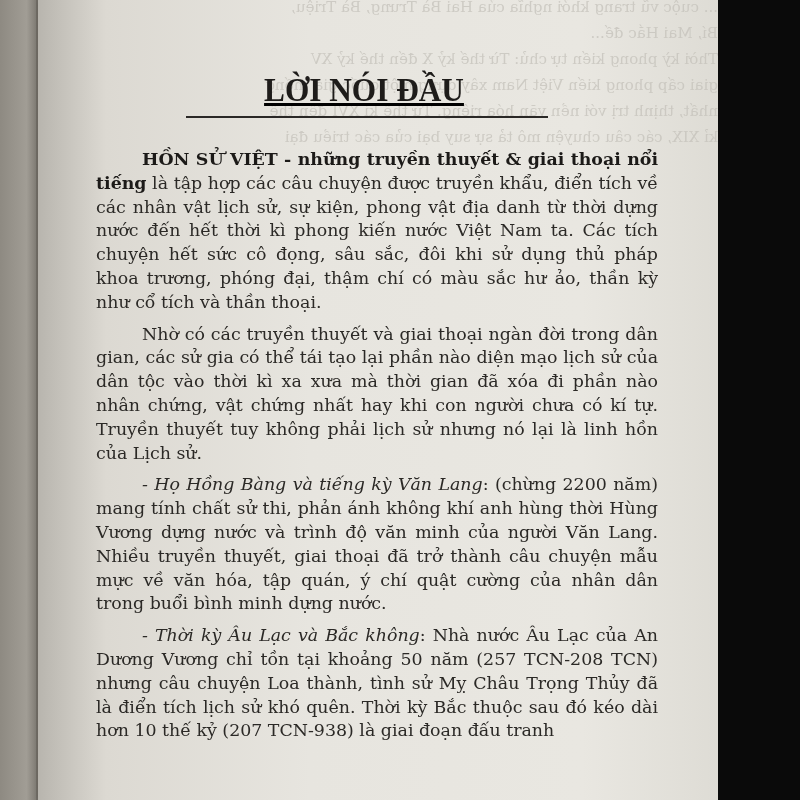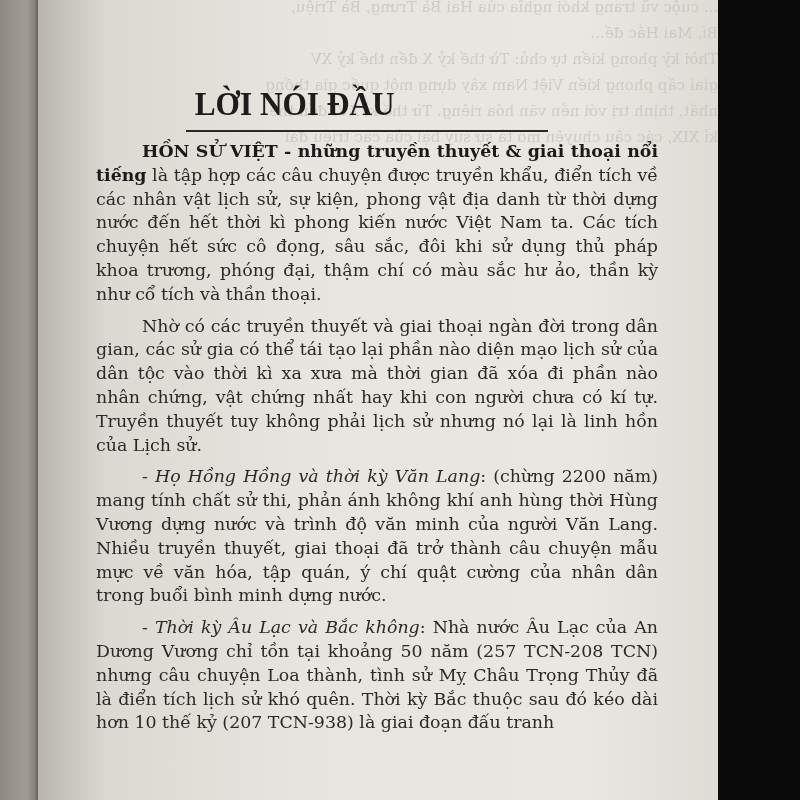--- a/index.html
+++ b/index.html
@@ -20,36 +20,36 @@
     position:absolute; left:38px; top:0; width:680px; height:800px;
     background: linear-gradient(90deg, #b8b5ae 0%, #dcd9d2 10%, #e7e5df 40%, #e9e7e1 80%, #dedcd5 100%);
     box-shadow: 2px 0 4px rgba(0,0,0,0.5);
   }
   .ghost {
     position:absolute; left:470px; top:-6px; width:210px;
     color:#c3c0b9; font-size:15px; line-height:26px; font-family:"DejaVu Serif", serif;
     transform: scaleX(-1); opacity:0.7; white-space:nowrap;
   }
   .title-wrap {
-    position:absolute; left:180px; top:84px; width:368px; text-align:left;
+    position:absolute; left:180px; top:70px; width:368px; text-align:center;text-decoration:underline;
   }
   .title {
     font-family: "Liberation Serif", serif; font-weight:bold;
     font-size:34px; color:#1e1c1a; letter-spacing:0px; line-height:40px;
     transform: scaleX(0.92);
   }
   .title-rule {
     height:2px; background:#2a2826; margin-top:6px; width:362px; margin-left:6px;
   }
   .body-text {
     position:absolute; left:96px; top:140px; width:562px;
     font-family:"DejaVu Serif", serif; font-size:17.4px; line-height:23.8px;
     color:#2b2926; text-align:justify;
   }
-  .body-text p { margin:0 0 8px 0; text-indent:46px; }
+  .body-text p { margin:8px 0 8px 0; text-indent:46px; }
   .body-text b { font-weight:bold; color:#1c1a18; }
   .body-text i { font-style:italic; }
   .right-dark {
     position:absolute; left:718px; top:0; width:82px; height:800px;
     background:#0a0a0a;
   }
 </style>
 </head>
 <body>
 
@@ -68,17 +68,17 @@
 </div>
 
 <div class="title-wrap">
   <div class="title">LỜI NÓI ĐẦU</div>
   <div class="title-rule"></div>
 </div>
 
 <div class="body-text">
   <p><b>HỒN SỬ VIỆT - những truyền thuyết &amp; giai thoại nổi tiếng</b><span> là tập hợp các câu chuyện được truyền khẩu, điển tích về các nhân vật lịch sử, sự kiện, phong vật địa danh từ thời dựng nước đến hết thời kì phong kiến nước Việt Nam ta. Các tích chuyện hết sức cô đọng, sâu sắc, đôi khi sử dụng thủ pháp khoa trương, phóng đại, thậm chí có màu sắc hư ảo, thần kỳ như cổ tích và thần thoại.</span></p>
   <p><span>Nhờ có các truyền thuyết và giai thoại ngàn đời trong dân gian, các sử gia có thể tái tạo lại phần nào diện mạo lịch sử của dân tộc vào thời kì xa xưa mà thời gian đã xóa đi phần nào nhân chứng, vật chứng nhất hay khi con người chưa có kí tự. Truyền thuyết tuy không phải lịch sử nhưng nó lại là linh hồn của Lịch sử.</span></p>
-  <p><i>- Họ Hồng Hồng và thời kỳ Văn Lang</i><span>: (chừng 2200 năm) mang tính chất sử thi, phản ánh không khí anh hùng thời Hùng Vương dựng nước và trình độ văn minh của người Văn Lang. Nhiều truyền thuyết, giai thoại đã trở thành câu chuyện mẫu mực về văn hóa, tập quán, ý chí quật cường của nhân dân trong buổi bình minh dựng nước.</span></p>
+  <p><i>- Họ Hồng Bàng và tiếng kỳ Văn Lang</i><span>: (chừng 2200 năm) mang tính chất sử thi, phản ánh không khí anh hùng thời Hùng Vương dựng nước và trình độ văn minh của người Văn Lang. Nhiều truyền thuyết, giai thoại đã trở thành câu chuyện mẫu mực về văn hóa, tập quán, ý chí quật cường của nhân dân trong buổi bình minh dựng nước.</span></p>
   <p><i>- Thời kỳ Âu Lạc và Bắc không</i><span>: Nhà nước Âu Lạc của An Dương Vương chỉ tồn tại khoảng 50 năm (257 TCN-208 TCN) nhưng câu chuyện Loa thành, tình sử Mỵ Châu Trọng Thủy đã là điển tích lịch sử khó quên. Thời kỳ Bắc thuộc sau đó kéo dài hơn 10 thế kỷ (207 TCN-938) là giai đoạn đấu tranh</span></p>
 </div>
 
 <div class="right-dark"></div>
 
 </body></html>

